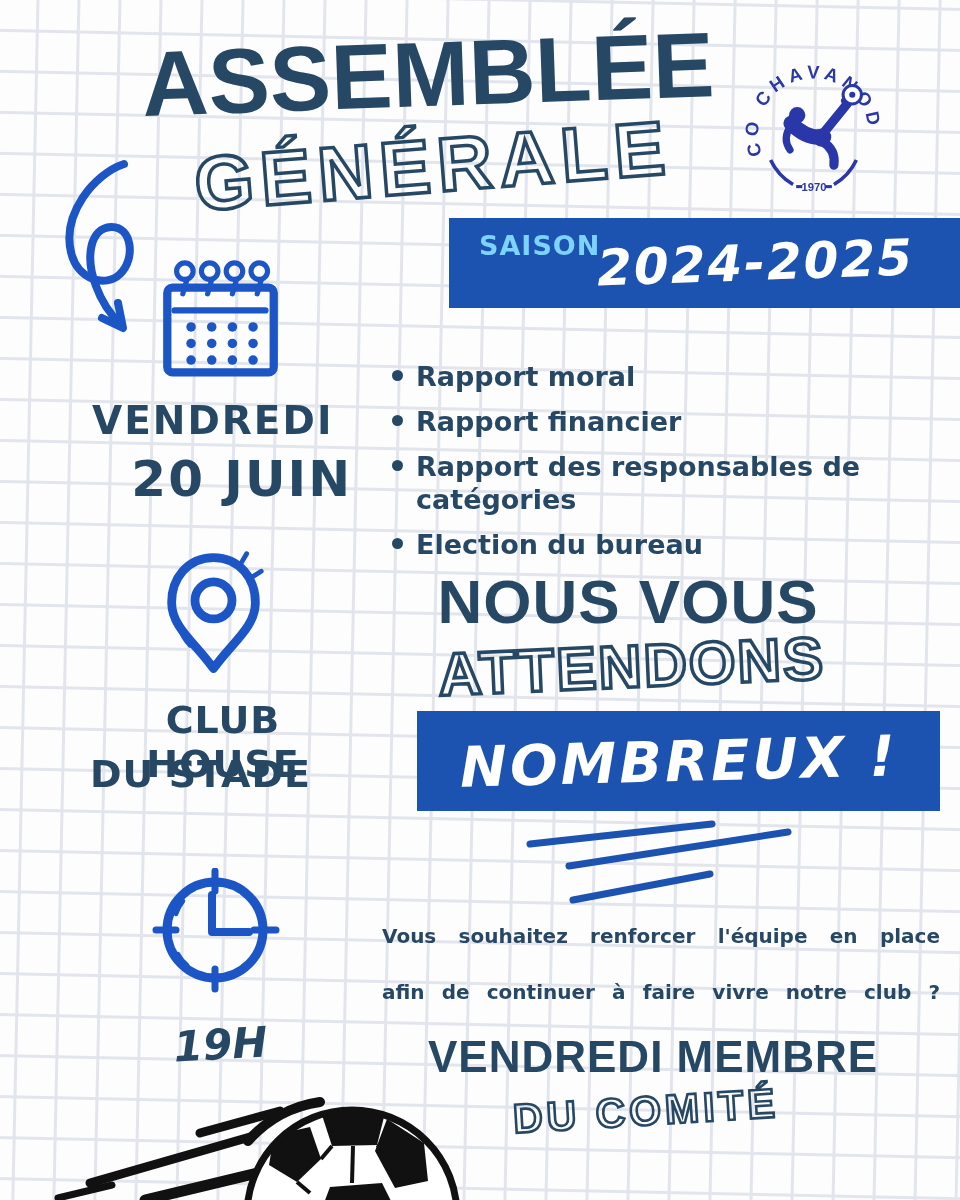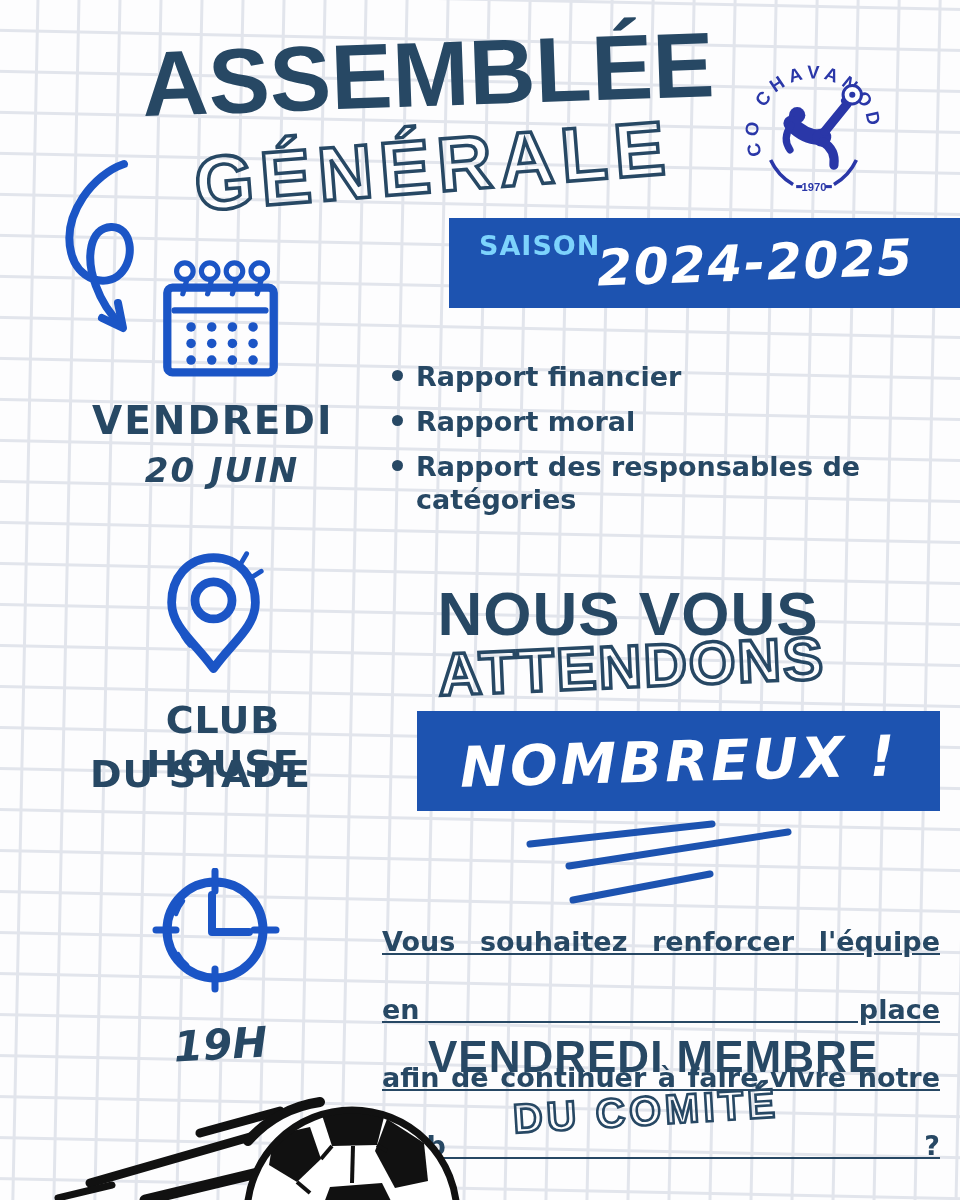--- a/index.html
+++ b/index.html
@@ -34,48 +34,48 @@
   .logo{left:740px;top:58px;width:148px;height:148px;}
 
   .season-banner{left:449px;top:218px;width:511px;height:90px;background:var(--royal);}
   .season-label{position:absolute;left:30px;top:12px;font-size:27px;color:#7dd3fc;letter-spacing:1px;}
   .season-years{position:absolute;left:148px;top:16px;font-size:50px;color:#fff;
                 transform:rotate(-2deg);letter-spacing:2px;}
 
   .arrow-svg{left:52px;top:156px;width:105px;height:185px;}
   .calendar-svg{left:158px;top:248px;width:124px;height:130px;}
   .date1{left:92px;top:398px;width:260px;font-size:39px;text-align:left;letter-spacing:2px;}
-  .date2{left:92px;top:450px;width:260px;font-size:34px;text-align:center;
-         font-style:italic;letter-spacing:2px;}
+  .date2{left:92px;top:450px;width:260px;font-size:50px;text-align:right;
+         letter-spacing:2px;}
 
   .agenda{left:392px;top:360px;width:548px;margin:0;padding:0;list-style:none;}
   .agenda li{display:flex;align-items:flex-start;gap:13px;margin-bottom:12px;
              font-size:27px;line-height:33px;}
   .agenda .dot{flex:0 0 auto;width:11px;height:11px;margin-top:10px;border-radius:50%;
                background:var(--navy);}
 
   .pin-svg{left:158px;top:548px;width:112px;height:138px;}
   .loc1{left:90px;top:698px;width:266px;font-size:38px;text-align:center;letter-spacing:1px;}
   .loc2{left:90px;top:752px;width:266px;font-size:38px;text-align:left;letter-spacing:1px;}
 
   .welcome1{left:428px;top:566px;width:400px;font-size:62px;text-align:center;
-            letter-spacing:1px;white-space:nowrap;margin-top:12px;}
+            letter-spacing:1px;white-space:nowrap;}
   .welcome2{left:424px;top:632px;width:415px;font-size:60px;text-align:center;
             letter-spacing:2px;transform:rotate(-2.5deg);white-space:nowrap;}
   .nombreux-banner{left:417px;top:711px;width:523px;height:100px;background:var(--royal);
                    display:flex;align-items:center;justify-content:center;}
   .nombreux-text{font-size:56px;color:#fff;transform:rotate(-1.5deg);letter-spacing:3px;}
   .underlines-svg{left:518px;top:810px;width:295px;height:100px;}
 
   .clock-svg{left:152px;top:868px;width:130px;height:130px;}
   .time{left:148px;top:1020px;width:145px;font-size:42px;color:var(--navy);
         text-align:center;transform:rotate(-3deg);}
 
   .recruit{left:382px;top:908px;width:558px;}
-  .rline{font-size:27px;line-height:68px;text-align:justify;text-align-last:justify;text-decoration:underline;}
+  .rline{font-size:20px;line-height:56px;text-align:justify;text-align-last:justify;}
 
   .cta1{left:428px;top:1032px;width:428px;font-size:44px;text-align:center;
         letter-spacing:1px;white-space:nowrap;}
   .cta2{left:496px;top:1088px;width:300px;font-size:41px;text-align:center;
         letter-spacing:4px;transform:rotate(-3.5deg);white-space:nowrap;}
 
   .ball-svg{left:50px;top:1075px;width:460px;height:125px;}
   svg{display:block;}
 </style>
 </head>
@@ -152,29 +152,33 @@
         <circle cx="92" cy="108" r="4.6"></circle>
     </g>
   </svg>
 
   <div class="abs hand date1">VENDREDI</div>
   <div class="abs hand date2">20 JUIN</div>
 
   <ul class="abs hand agenda">
     <li>
         <span class="dot"></span>
+        <span>Rapport moral</span>
+      </li>
+    <li>
+        <span class="dot"></span>
         <span>Rapport financier</span>
       </li>
     <li>
         <span class="dot"></span>
-        <span>Rapport moral</span>
-      </li>
-    <li>
-        <span class="dot"></span>
         <span>Rapport des responsables de catégories</span>
+      </li>
+    <li>
+        <span class="dot"></span>
+        <span>Election du bureau</span>
       </li>
   </ul>
 
   <svg class="abs pin-svg" viewBox="0 0 115 140">
     <path d="M 57,9 C 30,9 14,31 14,55 C 14,81 39,97 57,123 C 75,97 100,81 100,55 C 100,31 84,9 57,9 Z" fill="none" stroke="#1b55c6" stroke-width="9" stroke-linejoin="round"></path>
     <circle cx="57" cy="53" r="19" fill="none" stroke="#1b55c6" stroke-width="9"></circle>
     <path d="M 22,80 A 42,42 0 0 0 33,99" fill="none" stroke="#1b55c6" stroke-width="5" stroke-linecap="round"></path>
     <g stroke="#1b55c6" stroke-width="5" stroke-linecap="round">
       <line x1="84" y1="17" x2="91" y2="5"></line>
       <line x1="95" y1="30" x2="106" y2="23"></line>

